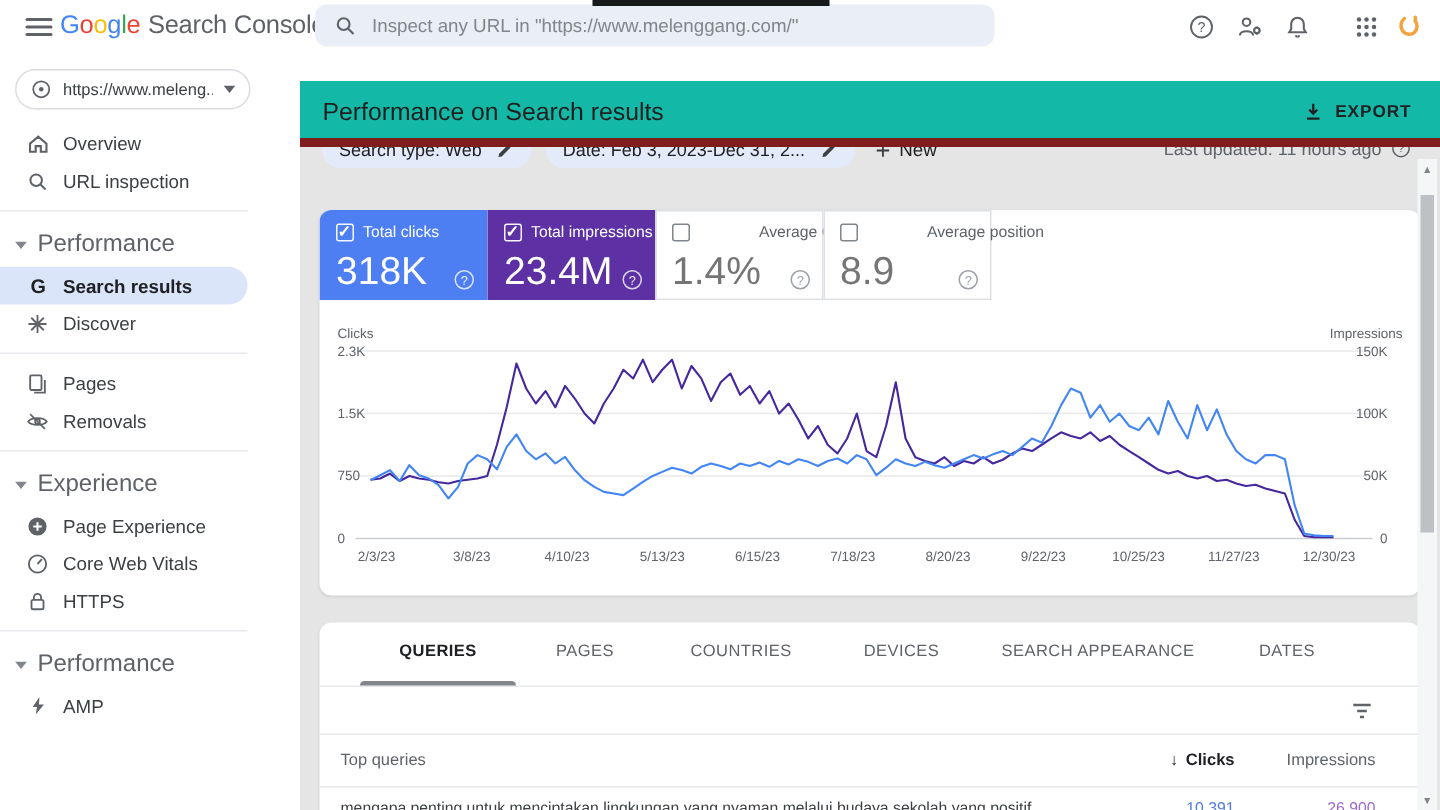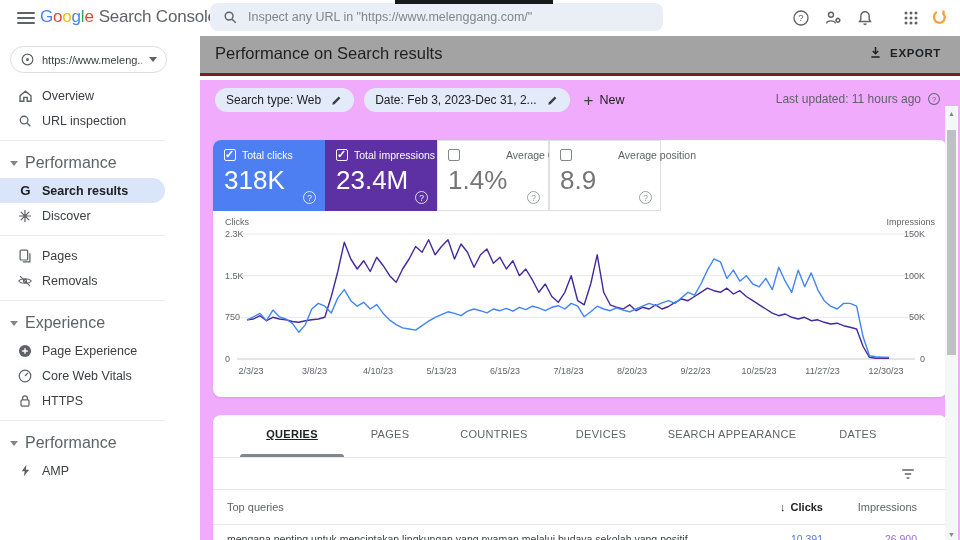--- a/index.html
+++ b/index.html
@@ -31,41 +31,41 @@
     width:165px; border-radius:0 20px 20px 0; }
   .side-item .si-label { font-size:12.5px; color:#3c4043; white-space:nowrap; }
   .side-item.active { background:#dbe5f9; }
   .side-item.active .si-label { font-weight:bold; color:#202124;text-align:center; }
   .side-div { border-top:1px solid #e8eaed; width:165px; margin:7px 0; }
   .side-sec { height:30px; display:flex; align-items:center; padding-left:10px; gap:7px; cursor:pointer; }
   .side-sec .sec-label { font-size:16px; color:#5f6368; }
   .si-icon { width:18px; height:18px; display:flex; align-items:center; justify-content:center; flex:none; }
 
   
-  .main-header { position:absolute; left:200px; top:32px; width:760px; height:44px; background:#a3a3a3;
-    border-bottom:3px solid #7f1d1d; z-index:5; }
+  .main-header { position:absolute; left:200px; top:54px; width:760px; height:44px; background:#14b8a6;
+    border-bottom:6px solid #7f1d1d; z-index:5; }
   .page-title { position:absolute; left:15px; top:12px; font-size:16.5px; color:#1f1f1f; }
   .export-btn { position:absolute; right:19px; top:13px; display:flex; align-items:center; gap:7px;
     font-size:11.5px; font-weight:bold; letter-spacing:.6px; color:#202124; cursor:pointer; }
 
   
-  .content { position:absolute; left:200px; top:80px; width:760px; height:460px; background:#f0abfc; }
+  .content { position:absolute; left:200px; top:80px; width:760px; height:460px; background:#e5e5e5; }
   .chips-row { position:absolute; left:15px; top:8px; display:flex; align-items:center; gap:10px; }
   .chip { height:24px; background:#e3ebfa; border-radius:13px; display:flex; align-items:center;
     padding:0 11px; gap:9px; font-size:12px; color:#202124; cursor:pointer; white-space:nowrap; }
   .new-btn { display:flex; align-items:center; gap:6px; font-size:12.5px; color:#202124; cursor:pointer; margin-left:4px; }
   .new-btn .plus { font-size:17px; color:#3c4043; font-weight:400; line-height:1; }
   .last-updated { position:absolute; right:19px; top:12px; display:flex; align-items:center; gap:6px;
     font-size:12px; color:#5f6368; }
 
   
   .card { background:#fff; border-radius:8px; box-shadow:0 1px 2px rgba(60,64,67,.12); }
   .perf-card { position:absolute; left:13px; top:60px; width:734px; height:257px; }
   .metric-row { position:absolute; left:0; top:0; height:70px; display:flex; }
-  .metric-card { width:112px; height:71px; padding:8px 10px; position:relative; cursor:pointer;
+  .metric-card { width:112px; height:60px; padding:8px 10px; position:relative; cursor:pointer;
     border:1px solid transparent; }
   .metric-card.white { background:#fff; border:1px solid #dde0e4; }
   .metric-card:first-child { border-radius:8px 0 0 0; }
   .m-top { display:flex; align-items:center; gap:6px; }
   .m-label { font-size:10.5px; color:#fff; white-space:nowrap; }
   .metric-card.white .m-label { color:#5f6368;margin-left:40px; }
   .m-value { font-size:26px; color:#fff; margin-top:4px; }
   .metric-card.white .m-value { color:#757575; }
   .cb { width:12px; height:12px; border:1.5px solid rgba(255,255,255,.95); border-radius:2px; flex:none;
     position:relative; background:transparent; }
@@ -75,21 +75,21 @@
     border-radius:50%; color:rgba(255,255,255,.9); font-size:8.5px; text-align:center; line-height:12px; }
   .metric-card.white .m-help { border-color:#9aa0a6; color:#9aa0a6; }
 
   .chart-wrap { position:absolute; left:0; top:72px; width:734px; height:185px; }
 
   
   .table-card { position:absolute; left:13px; top:335px; width:734px; height:220px; border-radius:8px 8px 0 0; }
   .tabs-row { position:relative; height:43px; border-bottom:1px solid #e6e8eb; }
   .tab { position:absolute; top:13px; transform:translateX(-50%); font-size:11px; letter-spacing:.3px;
     color:#5f6368; cursor:pointer; white-space:nowrap; }
-  .tab.active { color:#202124; font-weight:bold;text-decoration:underline; }
+  .tab.active { color:#202124; font-weight:bold; }
   .tab-underline { position:absolute; left:27px; bottom:0; width:104px; height:3px; background:#80868b;
     border-radius:3px 3px 0 0; }
   .filter-row { position:relative; height:32px; border-bottom:1px solid #e6e8eb; }
   .filter-icon { position:absolute; right:30px; top:7px; width:18px; height:18px; cursor:pointer; }
   .thead-row { position:relative; height:35px; border-bottom:1px solid #e6e8eb; font-size:11px; color:#5f6368; }
   .th-queries { position:absolute; left:14px; top:11px; }
   .th-clicks { position:absolute; right:124px; top:11px; color:#202124; font-weight:bold; display:flex; gap:5px; cursor:pointer; }
   .th-clicks .arr { font-weight:400; }
   .th-impr { position:absolute; right:30px; top:11px; cursor:pointer; }
   .trow { position:relative; height:30px; font-size:10.5px; }

